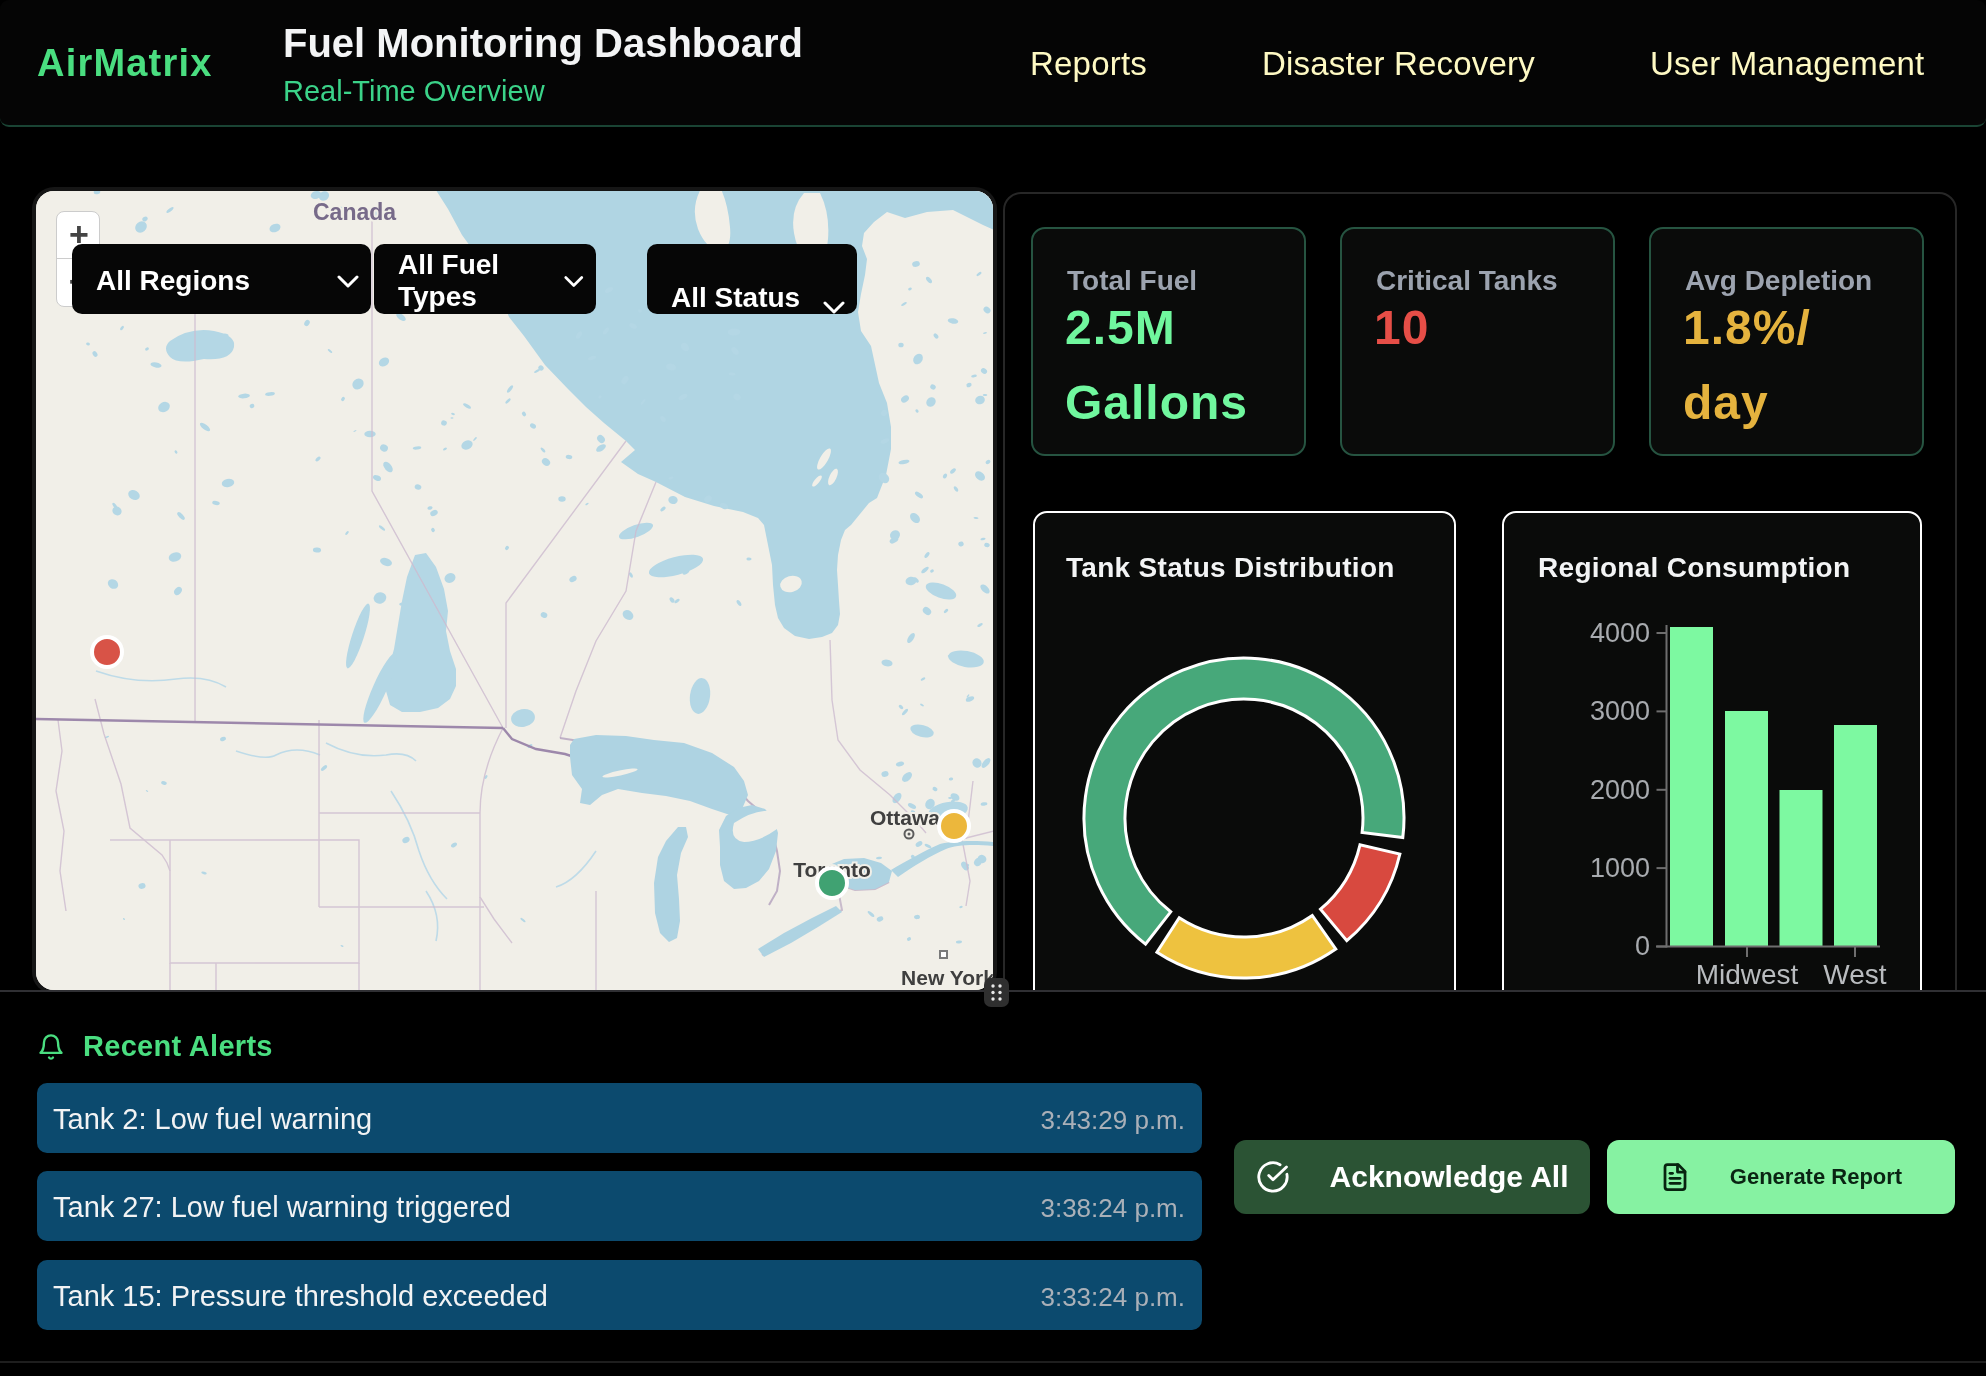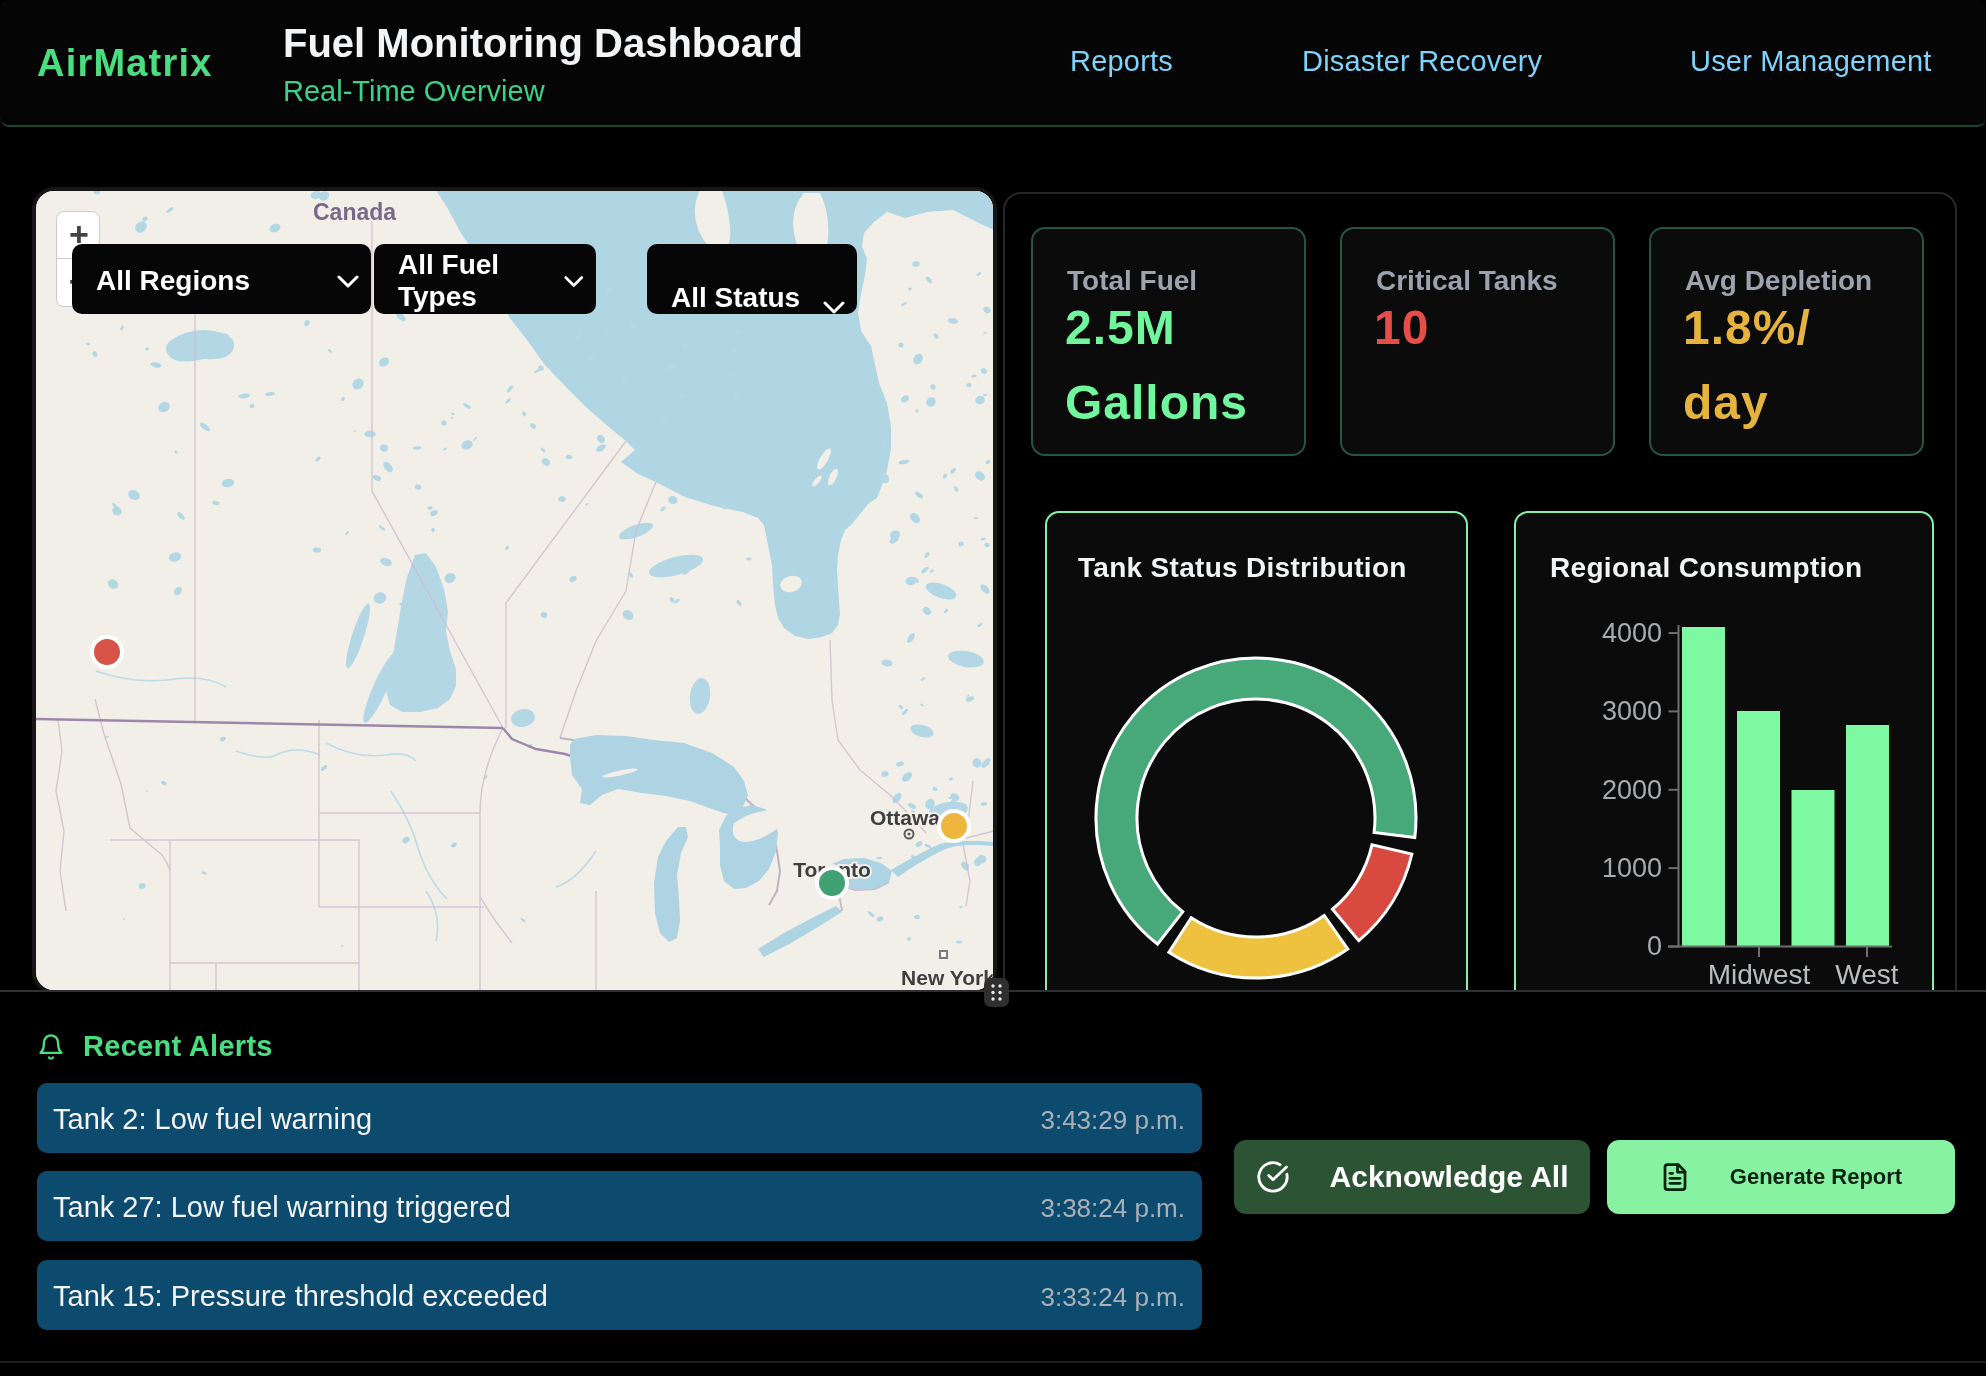--- a/index.html
+++ b/index.html
@@ -2,40 +2,40 @@
 <html><head><meta charset="utf-8"><style>
 * { margin:0; padding:0; box-sizing:border-box; }
 html,body { width:1986px; height:1376px; background:#000; overflow:hidden;
   font-family:"Liberation Sans",sans-serif; }
 .abs { position:absolute; }
 #header { position:absolute; left:0; top:0; width:1986px; height:127px; background:#050505;
   border-bottom:2px solid #1a4434;border-radius:9px; }
 .logo { position:absolute; left:37px; top:42px; font-size:38px; font-weight:bold; color:#4ade80; letter-spacing:1.2px; }
 .title { position:absolute; left:283px; top:21px; font-size:40px; font-weight:bold; color:#f3f4f5; letter-spacing:0px; }
 .subtitle { position:absolute; left:283px; top:75px; font-size:29px; color:#3bd389; }
-.nav { position:absolute; top:45px; font-size:29px; color:#7dd3fc; letter-spacing:0.2px;margin-left:40px; }
+.nav { position:absolute; top:45px; font-size:33px; color:#fef9c3; letter-spacing:0.2px; }
 #mapwrap { position:absolute; left:36px; top:191px; width:957px; height:799px;
   border-radius:18px; overflow:hidden; background:#f1efe8; box-shadow:0 0 0 4px #161616; }
 .zoomctl { position:absolute; left:56px; top:211px; width:44px; height:96px; background:#fff;
   border-radius:8px; border:1px solid #ccc; }
 .zoomctl .plus { position:absolute; left:0; top:0; width:44px; height:47px; border-bottom:1px solid #ccc;
   color:#444; font-size:34px; font-weight:bold; text-align:center; line-height:44px; }
 .zoomctl .minus { position:absolute; left:0; top:48px; width:44px; height:47px;
   color:#444; font-size:34px; font-weight:bold; text-align:center; line-height:42px; }
 .pill { position:absolute; top:244px; height:70px; background:#060606; border-radius:10px;
   color:#fff; font-size:28px; font-weight:bold; display:flex; align-items:center;
   justify-content:space-between; padding:4px 12px 0 24px; }
 #rightbox { position:absolute; left:1003px; top:192px; width:954px; height:840px;
   border:2px solid #272727; border-radius:18px; background:#000; }
 .stat { position:absolute; top:227px; width:275px; height:229px; background:#0a0b0a;
   border:2px solid #265441; border-radius:14px; }
 .stat .lab { position:absolute; left:34px; top:36px; font-size:28px; font-weight:600; color:#9ca3af; }
 .stat .val { position:absolute; left:32px; top:61px; font-size:48px; font-weight:bold; line-height:75px; width:220px; letter-spacing:1px; }
 .chartcard { position:absolute; top:511px; height:520px; background:#0a0b0a;
-  border:2px solid #86efac; border-radius:14px;margin-left:12px; }
+  border:2px solid #ffffff; border-radius:14px; }
 .ctitle { position:absolute; top:39px; left:31px; font-size:28px; font-weight:bold; color:#f3f4f5; letter-spacing:0.3px; }
 #alerts { position:absolute; left:0; top:990px; width:1986px; height:386px; background:#000;
   border-top:2px solid #303034; }
 .grip { position:absolute; left:984px; top:-14px; width:25px; height:29px; background:#2f2f2f;
   border-radius:7px; display:flex; align-items:center; justify-content:center; }
 .alerthead { position:absolute; left:37px; top:38px; display:flex; align-items:center; gap:18px; }
 .alerthead span { font-size:29px; font-weight:bold; color:#4ade80; letter-spacing:0.3px; }
 .arow { position:absolute; left:37px; width:1165px; height:70px; background:#0c4a6e;
   border-radius:10px; color:#f2f3f4; font-size:29px; }
 .arow .msg { position:absolute; left:16px; top:20px; }

